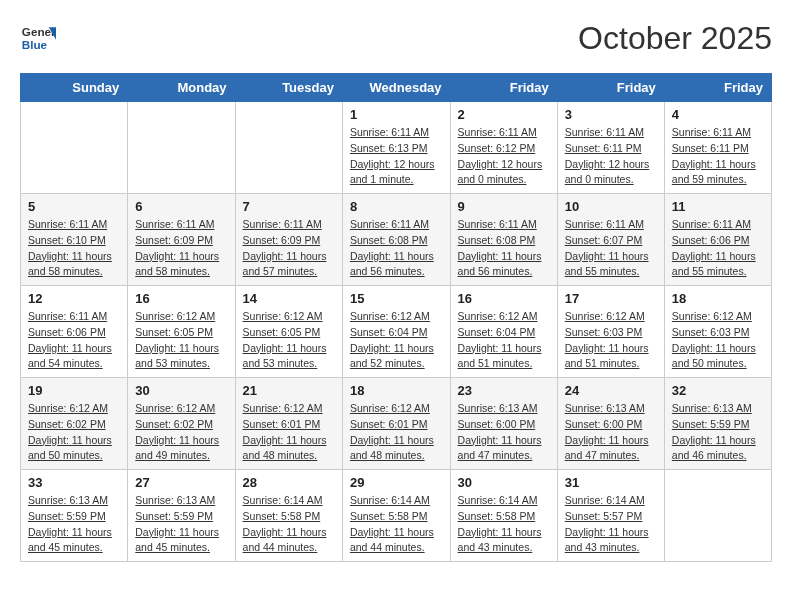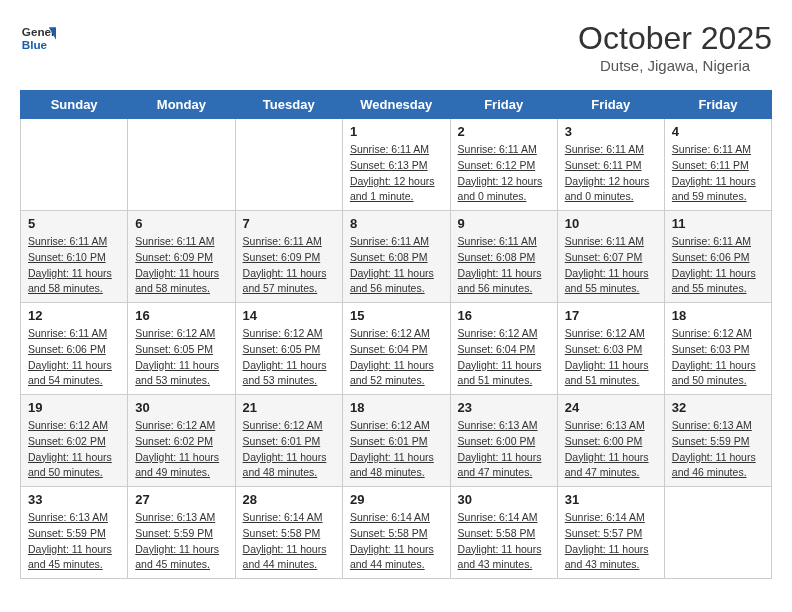--- a/index.html
+++ b/index.html
@@ -19,40 +19,40 @@
     .logo {
       display: flex;
       align-items: center;
       gap: 4px;
     }
     .logo-icon {
       width: 36px;
       height: 36px;
     }
     .title-block {
-      text-align: center;
+      text-align: right;
     }
     .month-title {
       font-size: 32px;
       font-weight: normal;
       color: #333;
     }
     .location {
       font-size: 15px;
       color: #555;
     }
     .calendar {
       width: 100%;
       border-collapse: collapse;
       border: 1px solid #ccc;
     }
     .calendar th {
       background-color: #2e6db4;
       color: #fff;
-      text-align: center;
+      text-align: right;
       padding: 6px 8px;
       font-size: 13px;
       font-weight: bold;
       border: 1px solid #2e6db4;
     }
     .calendar td {
       vertical-align: top;
       border: 1px solid #ccc;
       padding: 5px 7px;
       width: 108px;
@@ -87,21 +87,20 @@
 <div class="header">
   <div class="logo">
     <svg class="logo-icon" viewBox="0 0 40 40" xmlns="http://www.w3.org/2000/svg">
       <text x="2" y="18" font-size="13" font-weight="bold" fill="#333">General</text>
       <text x="2" y="32" font-size="13" font-weight="bold" fill="#1a5fa8">Blue</text>
       <polygon points="32,8 40,8 40,22" fill="#1a5fa8"></polygon>
     </svg>
   </div>
   <div class="title-block">
     <div class="month-title">October 2025</div>
-    <div class="location">Dutse, Jigawa, Nigeria</div>
   </div>
 </div>
 
 <table class="calendar">
   <thead>
     <tr>
     <th>Sunday</th>
         <th>Monday</th>
         <th>Tuesday</th>
         <th>Wednesday</th>

